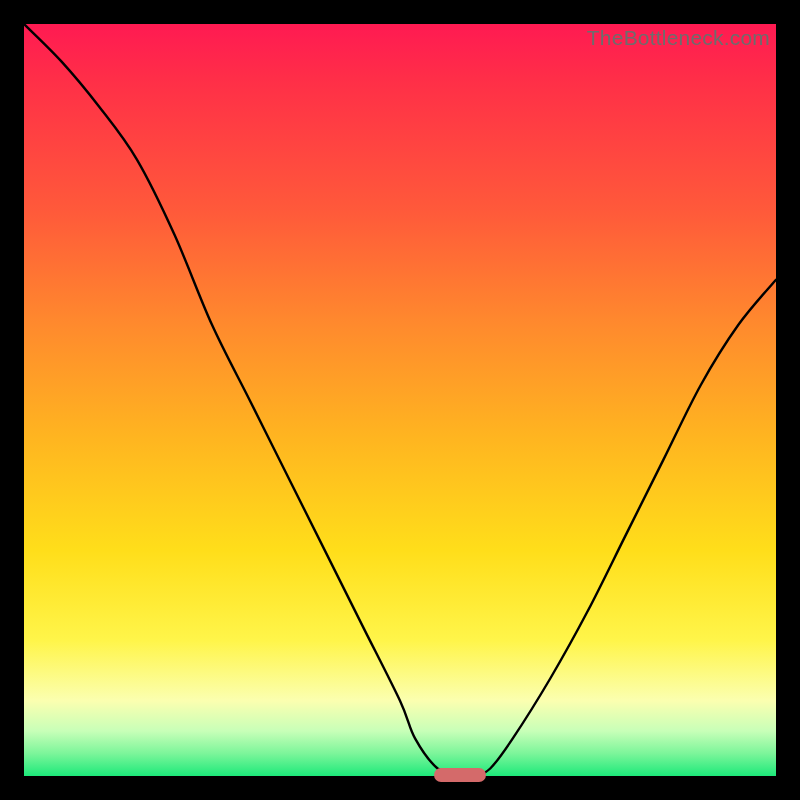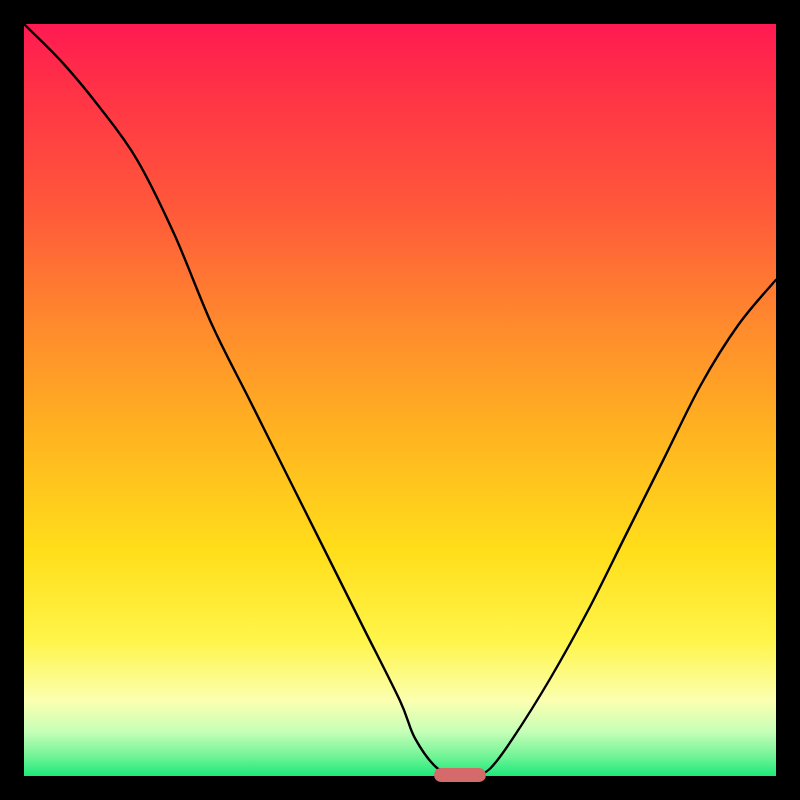--- a/index.html
+++ b/index.html
@@ -63,20 +63,21 @@
     border-radius: 7px;
     background: #d46a6a;
   }
 </style>
 </head>
 <body>
 
 <div class="frame">
   <div class="plot">
 
+    <div class="watermark">TheBottleneck.com</div>
 
     <svg class="curve" viewBox="0 0 752 752" preserveAspectRatio="none">
       <path id="curve-path" fill="none" stroke="#000000" stroke-width="2.4" stroke-linecap="round" stroke-linejoin="round" d="M 0 0 C 6.266666666666667 6.26666666666667, 25.06666666666667 23.813333333333354, 37.6 37.60000000000002 C 50.13333333333333 51.38666666666669, 62.66666666666667 66.42666666666669, 75.2 82.72000000000003 C 87.73333333333333 99.01333333333336, 100.26666666666667 114.05333333333334, 112.8 135.36 C 125.33333333333333 156.66666666666669, 137.86666666666667 182.98666666666674, 150.4 210.56000000000006 C 162.93333333333334 238.13333333333338, 175.46666666666667 273.2266666666667, 188 300.8 C 200.53333333333333 328.37333333333333, 213.06666666666666 350.93333333333334, 225.6 376 C 238.13333333333333 401.06666666666666, 250.66666666666666 426.1333333333333, 263.2 451.2 C 275.73333333333335 476.26666666666665, 288.26666666666665 501.3333333333333, 300.8 526.4 C 313.33333333333337 551.4666666666667, 325.8666666666667 576.5333333333333, 338.40000000000003 601.6 C 350.9333333333334 626.6666666666667, 367.2266666666667 658, 376 676.8 C 384.7733333333333 695.5999999999999, 384.77333333333337 703.12, 391.04 714.4 C 397.3066666666667 725.68, 406.08000000000004 738.2133333333334, 413.6 744.48 C 421.12 750.7466666666667, 429.8933333333333 750.7466666666667, 436.15999999999997 752 C 442.4266666666666 753.2533333333333, 446.18666666666667 753.2533333333333, 451.2 752 C 456.2133333333333 750.7466666666667, 459.97333333333336 750.7466666666667, 466.24 744.48 C 472.50666666666666 738.2133333333334, 478.77333333333337 729.4399999999999, 488.8 714.4 C 498.82666666666665 699.36, 513.8666666666667 675.5466666666666, 526.4 654.24 C 538.9333333333333 632.9333333333334, 551.4666666666667 610.3733333333332, 564 586.56 C 576.5333333333333 562.7466666666667, 589.0666666666667 536.4266666666666, 601.6 511.36 C 614.1333333333333 486.29333333333335, 626.6666666666666 461.2266666666667, 639.1999999999999 436.16 C 651.7333333333332 411.09333333333336, 664.2666666666668 383.52, 676.8000000000001 360.96 C 689.3333333333334 338.4, 701.8666666666667 318.3466666666667, 714.4 300.8 C 726.9333333333333 283.25333333333333, 745.7333333333333 263.19999999999993, 752 255.67999999999995"></path>
     </svg>
 
     <div id="marker" class="marker" style="width: 52.64px; left: 409.84px; top: 744px; background: rgb(212, 106, 106);"></div>
 
   </div>
 </div>
 

